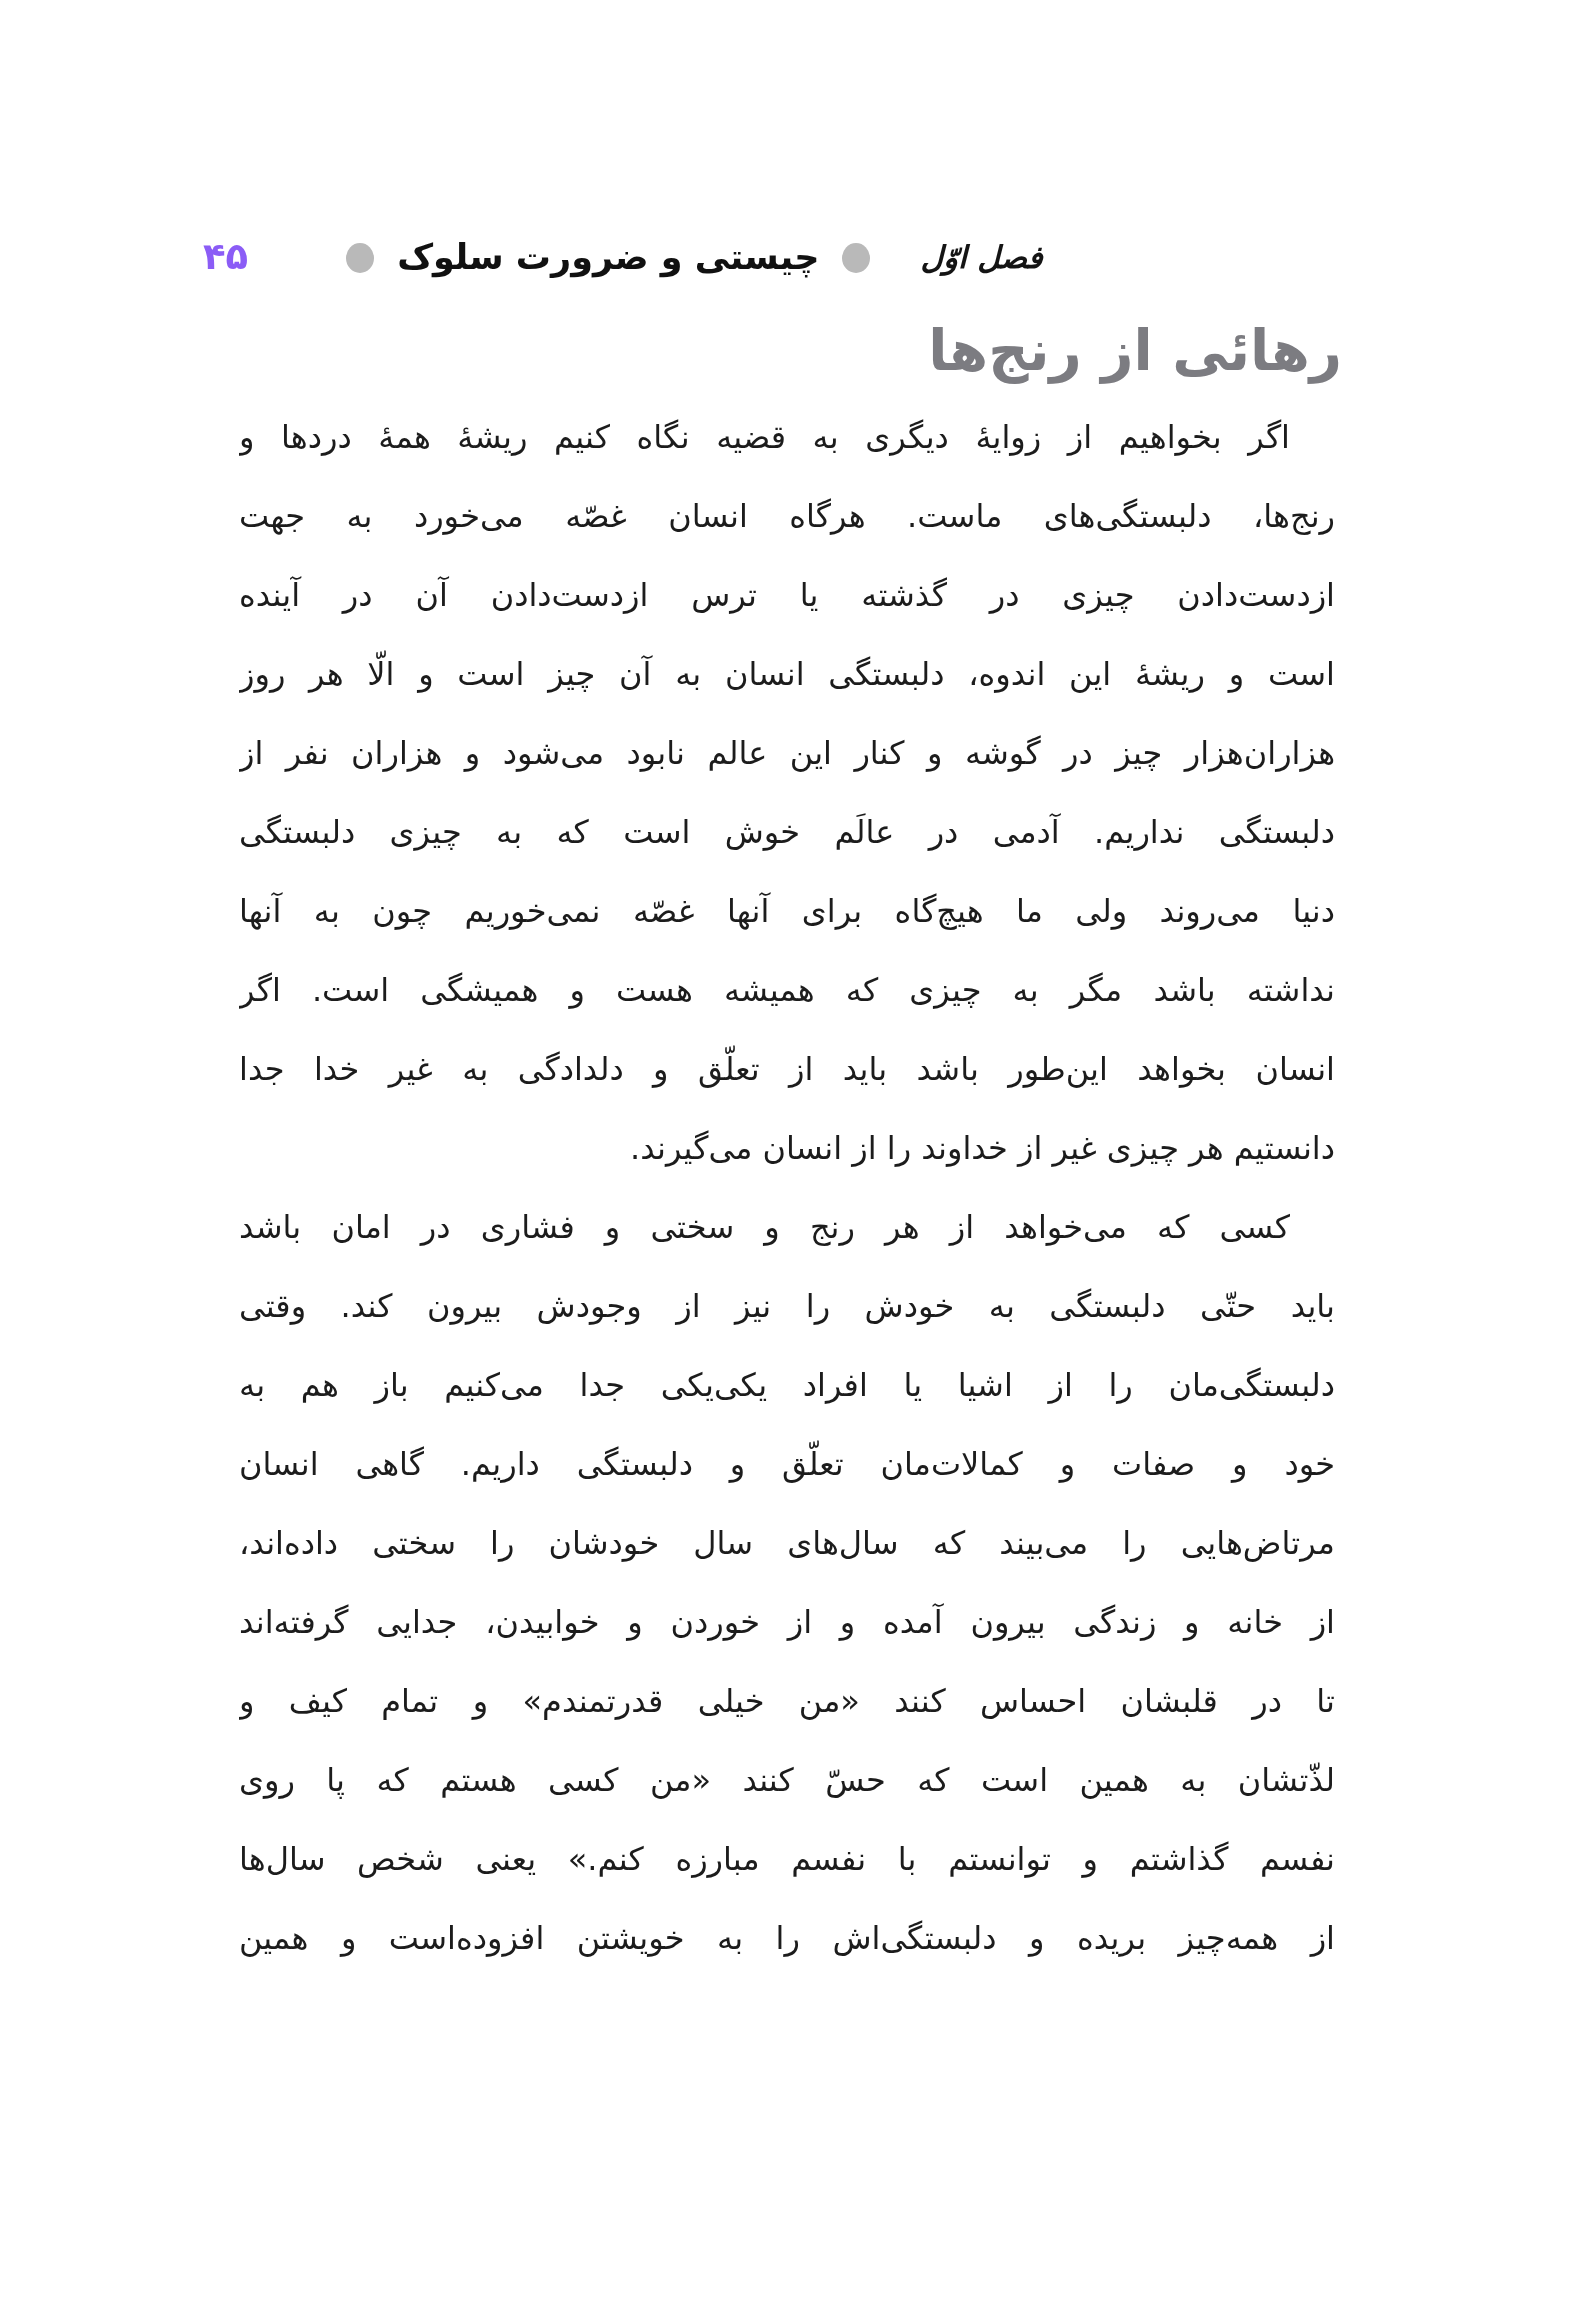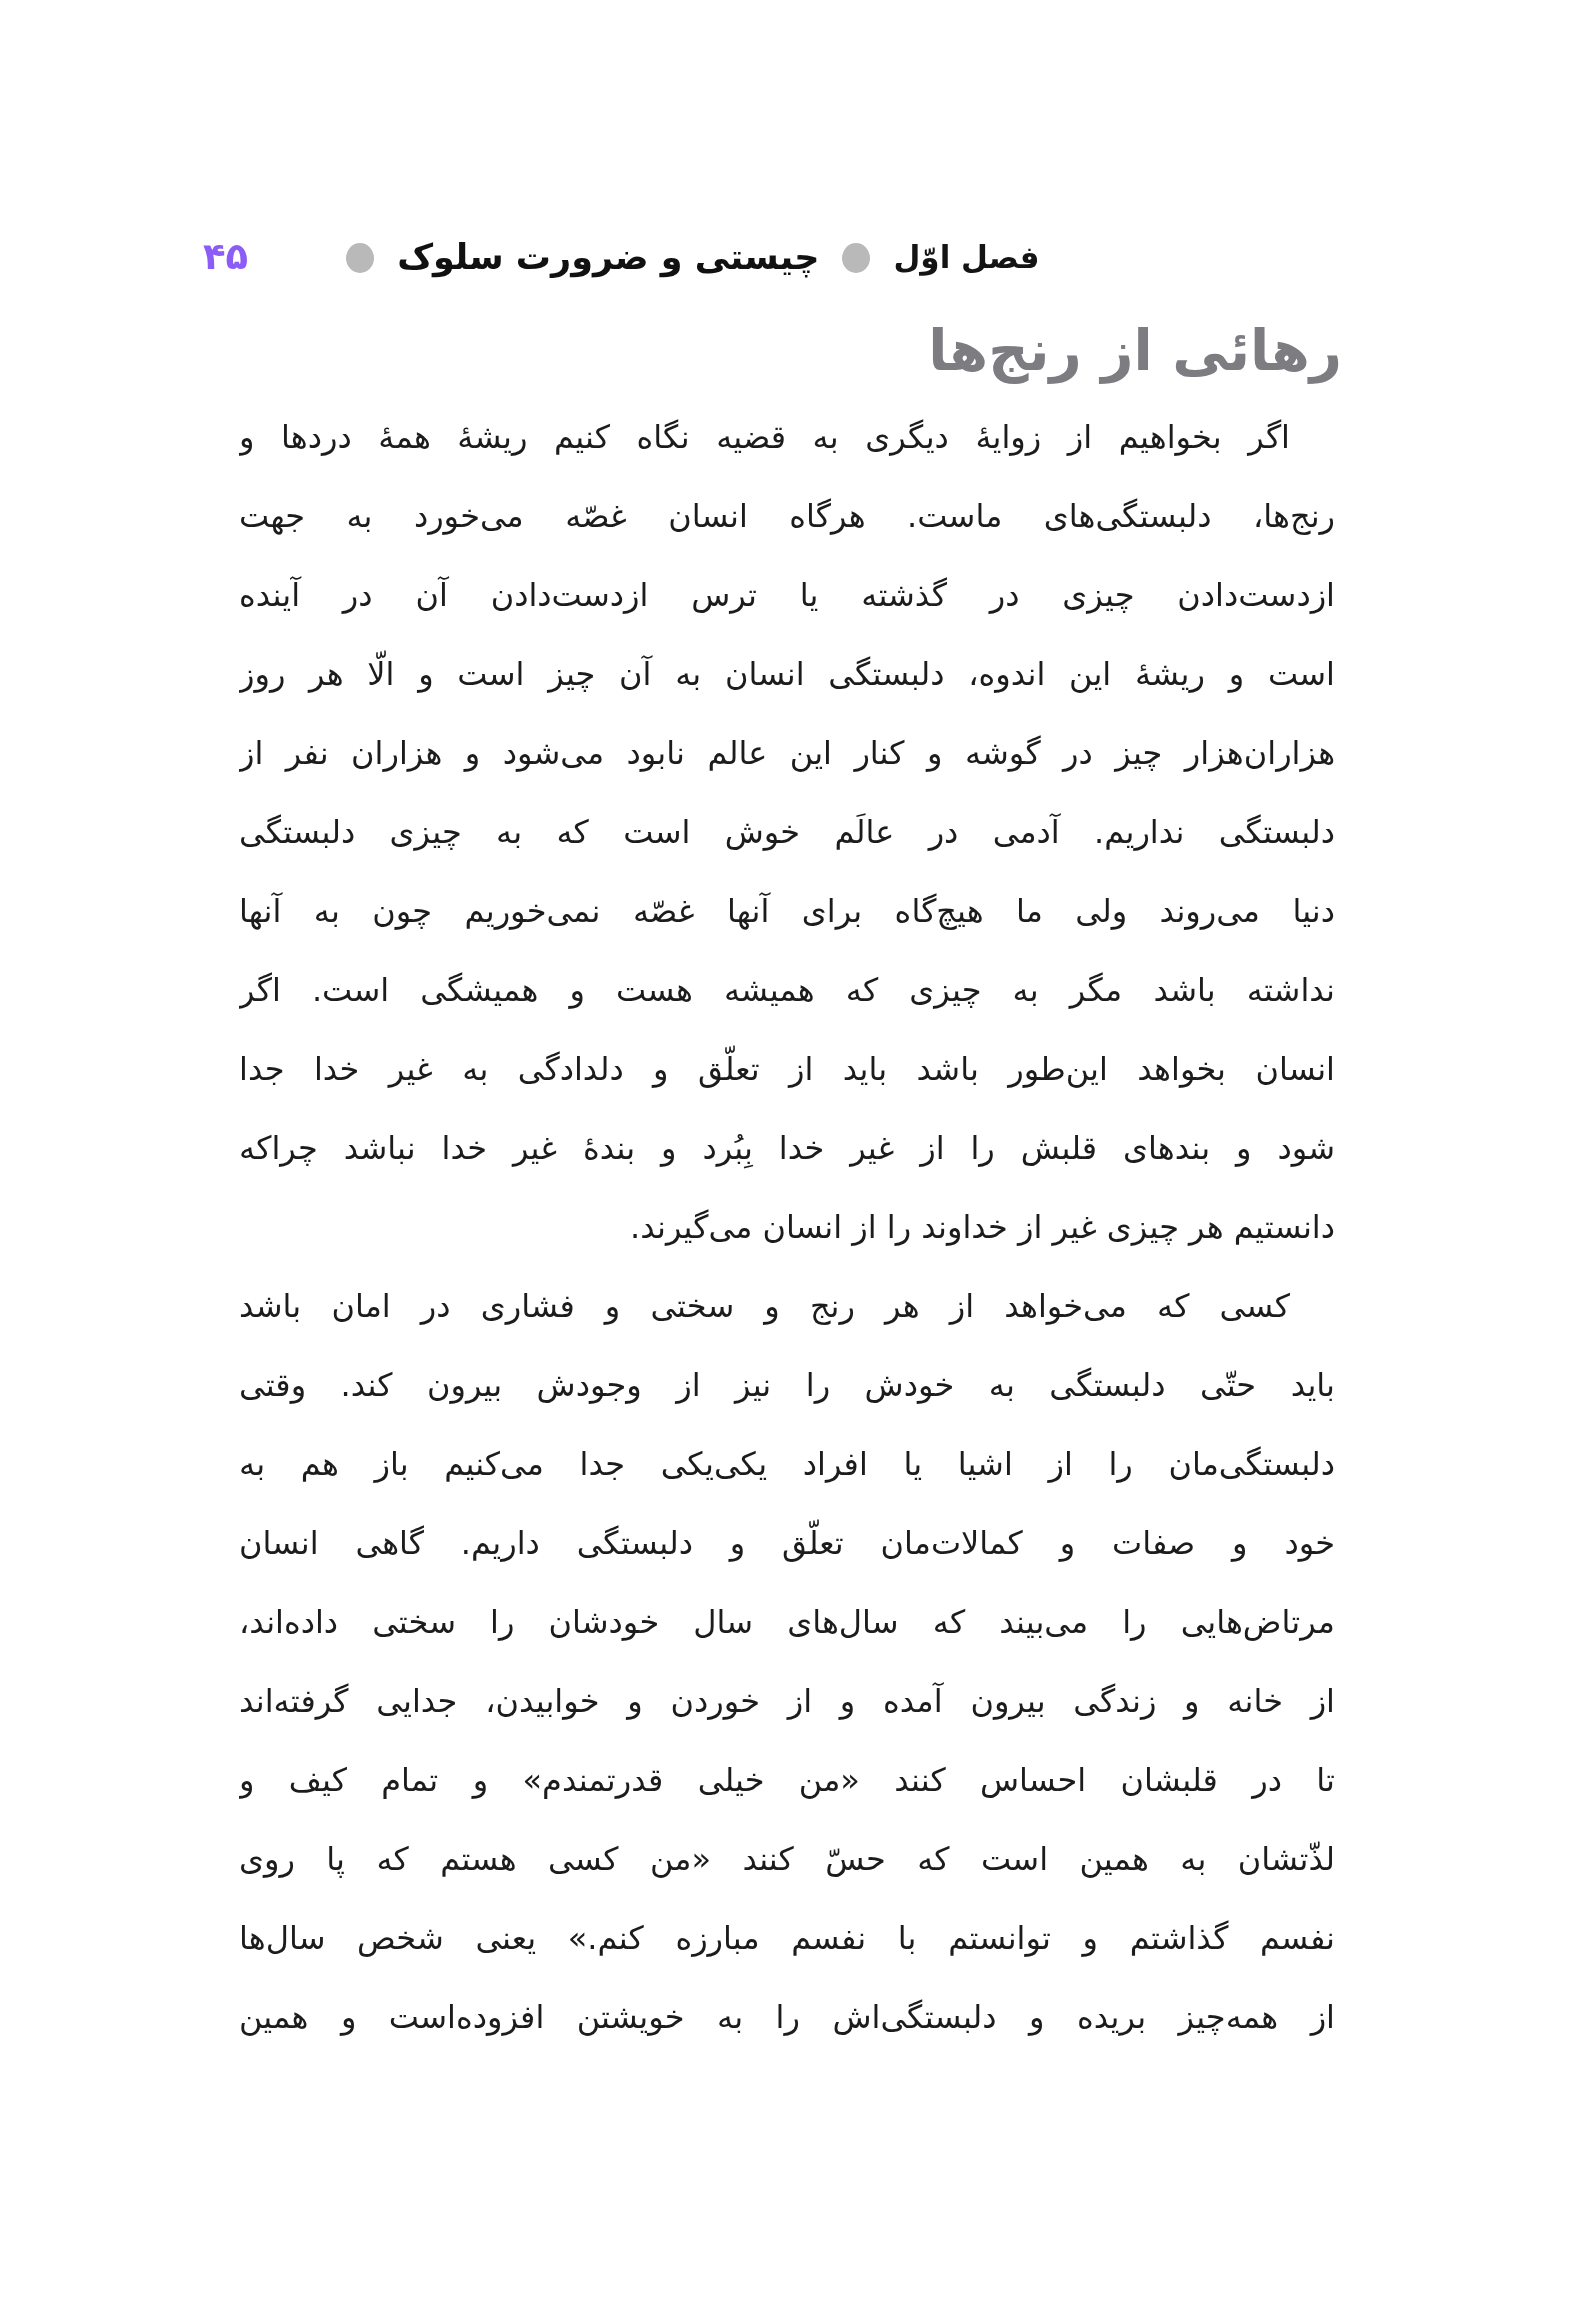--- a/index.html
+++ b/index.html
@@ -24,21 +24,23 @@
     height: 71px;
     display: flex;
     direction: rtl;
     align-items: center;
     column-gap: 23px;
     white-space: nowrap;
   }
   .chapter-label {
     font-size: 31px;
     font-weight: 600;
+    font-style: italic;
     color: #141414;
+    margin-left: 27px;
   }
   .chapter-title {
     font-size: 35px;
     font-weight: bold;
     color: #111111;
   }
   .page-number {
     font-size: 37px;
     font-weight: bold;
     color: #8b5cf6;
@@ -106,21 +108,20 @@
   <div class="body-text">
       <div class="line indent">اگر بخواهیم از زوایهٔ دیگری به قضیه نگاه کنیم ریشهٔ همهٔ دردها و</div>
       <div class="line">رنج‌ها، دلبستگی‌های ماست. هرگاه انسان غصّه می‌خورد به جهت</div>
       <div class="line">ازدست‌دادن چیزی در گذشته یا ترس ازدست‌دادن آن در آینده</div>
       <div class="line">است و ریشهٔ این اندوه، دلبستگی انسان به آن چیز است و الّا هر روز</div>
       <div class="line">هزاران‌هزار چیز در گوشه و کنار این عالم نابود می‌شود و هزاران نفر از</div>
       <div class="line">دلبستگی نداریم. آدمی در عالَم خوش است که به چیزی دلبستگی</div>
       <div class="line">دنیا می‌روند ولی ما هیچ‌گاه برای آنها غصّه نمی‌خوریم چون به آنها</div>
       <div class="line">نداشته باشد مگر به چیزی که همیشه هست و همیشگی است. اگر</div>
       <div class="line">انسان بخواهد این‌طور باشد باید از تعلّق و دلدادگی به غیر خدا جدا</div>
-      <div class="line">شود و بندهای قلبش را از غیر خدا بِبُرد و بندهٔ غیر خدا نباشد چراکه</div>
       <div class="line endline">دانستیم هر چیزی غیر از خداوند را از انسان می‌گیرند.</div>
       <div class="line indent">کسی که می‌خواهد از هر رنج و سختی و فشاری در امان باشد</div>
       <div class="line">باید حتّی دلبستگی به خودش را نیز از وجودش بیرون کند. وقتی</div>
       <div class="line">دلبستگی‌مان را از اشیا یا افراد یکی‌یکی جدا می‌کنیم باز هم به</div>
       <div class="line">خود و صفات و کمالات‌مان تعلّق و دلبستگی داریم. گاهی انسان</div>
       <div class="line">مرتاض‌هایی را می‌بیند که سال‌های سال خودشان را سختی داده‌اند،</div>
       <div class="line">از خانه و زندگی بیرون آمده و از خوردن و خوابیدن، جدایی گرفته‌اند</div>
       <div class="line">تا در قلبشان احساس کنند «من خیلی قدرتمندم» و تمام کیف و</div>
       <div class="line">لذّتشان به همین است که حسّ کنند «من کسی هستم که پا روی</div>
       <div class="line">نفسم گذاشتم و توانستم با نفسم مبارزه کنم.» یعنی شخص سال‌ها</div>

